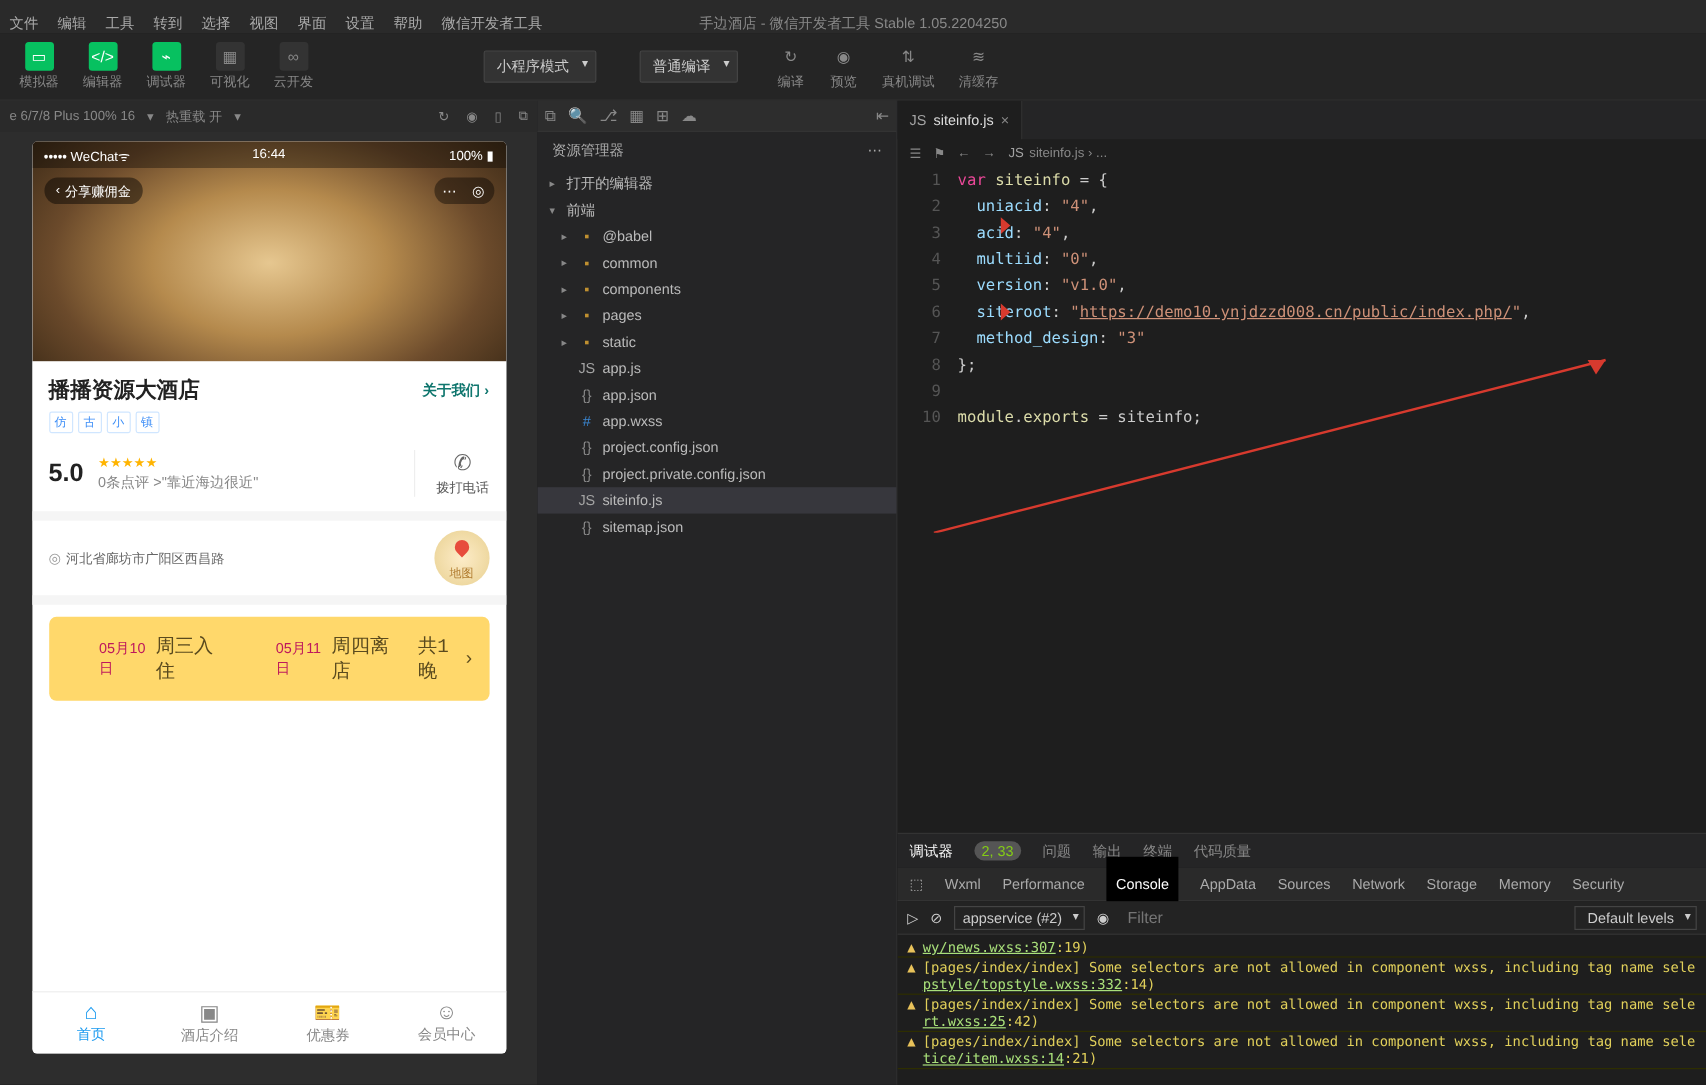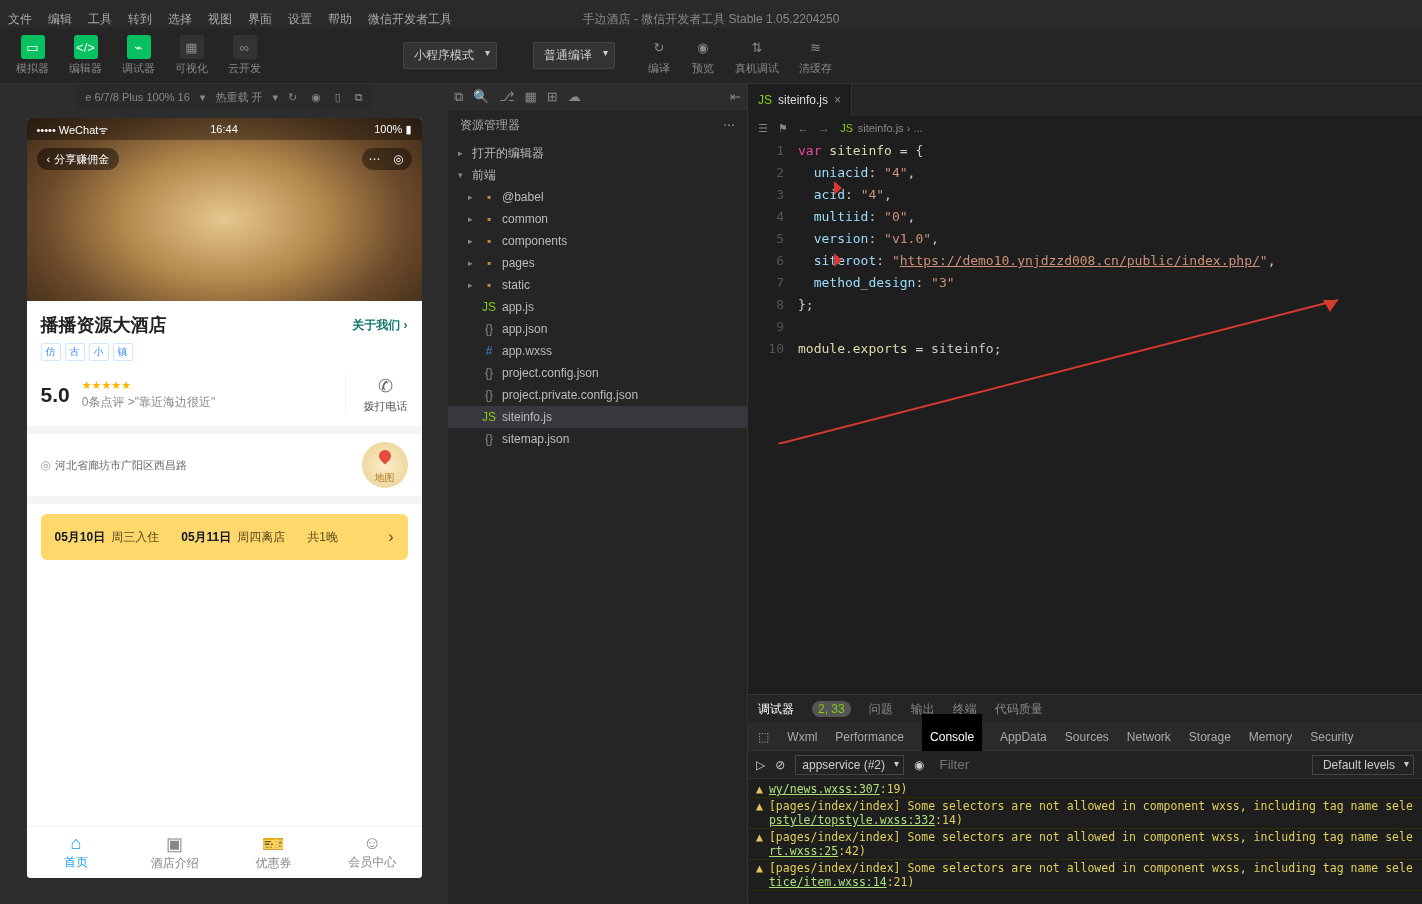--- a/index.html
+++ b/index.html
@@ -10,21 +10,21 @@
 .topbar .title { position: absolute; left: 50%; transform: translateX(-50%); color: #888; }
 .toolbar { background: #252525; height: 56px; display: flex; align-items: center; padding: 6px 10px; gap: 8px; border-bottom: 1px solid #333; }
 .tool-btn { display: flex; flex-direction: column; align-items: center; gap: 2px; padding: 4px 6px; color: #888; font-size: 11px; }
 .tool-btn .ico { width: 24px; height: 24px; background: #3a3a3a; border-radius: 3px; display: flex; align-items: center; justify-content: center; font-size: 13px; }
 .tool-btn.green .ico { background: #07c160; color: #fff; }
 .tool-btn.dark .ico { background: #333; }
 .dropdown { background: #333; border: 1px solid #444; padding: 4px 22px 4px 10px; border-radius: 2px; color: #ccc; position: relative; font-size: 12px; }
 .dropdown::after { content: "▾"; position: absolute; right: 6px; top: 4px; font-size: 10px; }
 .toolbar-spacer { flex: 1; }
 .row { display: flex; height: calc(100% - 84px); }
-.sim-panel { width: 448px; background: #2d2d2d; display: flex; flex-direction: column; align-items: center; }
+.sim-panel { width: 448px; background: #2d2d2d; display: flex; flex-direction: column; }
 .sim-bar { height: 26px; background: #2a2a2a; display: flex; align-items: center; padding: 0 8px; gap: 10px; color: #888; font-size: 11px; }
 .sim-bar .ricons { margin-left: auto; display: flex; gap: 14px; }
 .phone { margin: 8px auto; width: 395px; background: #fff; border-radius: 4px; overflow: hidden; display: flex; flex-direction: column; height: 760px; color: #333; }
 .statusbar { height: 22px; background: rgba(0,0,0,0.35); color: #fff; display: flex; align-items: center; padding: 0 10px; font-size: 11px; position: relative; z-index: 2; }
 .statusbar .sbt { position: absolute; left: 50%; transform: translateX(-50%); }
 .statusbar .sbr { margin-left: auto; }
 .hero { height: 205px; background: radial-gradient(ellipse at 50% 60%, #e6c790 0%, #b58a4d 35%, #6b4a2b 65%, #2d2010 100%); position: relative; margin-top: -22px; padding-top: 22px; }
 .hero-top { display: flex; justify-content: space-between; padding: 8px 10px; }
 .pill { background: rgba(0,0,0,0.45); color: #fff; border-radius: 14px; padding: 3px 10px; font-size: 11px; display: inline-flex; align-items: center; gap: 4px; }
 .capsule { background: rgba(0,0,0,0.4); border-radius: 16px; padding: 4px 6px; display: flex; gap: 10px; color: #fff; }
@@ -41,22 +41,22 @@
 .rtext { color: #888; font-size: 12px; margin-top: 2px; }
 .call { margin-left: auto; text-align: center; border-left: 1px solid #eee; padding-left: 18px; }
 .call .picon { font-size: 18px; color: #666; }
 .call .plbl { font-size: 11px; color: #555; margin-top: 2px; }
 .addr-card { background: #fff; padding: 14px; display: flex; align-items: center; border-bottom: 8px solid #f5f5f5; position: relative; height: 70px; }
 .addr { color: #666; font-size: 11px; }
 .mapic { position: absolute; right: 14px; width: 46px; height: 46px; border-radius: 50%; background: radial-gradient(circle,#fdecc8,#e8d090); display: flex; align-items: end; justify-content: center; }
 .mapic::before { content:""; position:absolute; top:8px; width:12px; height:12px; background:#e74c3c; border-radius:50% 50% 50% 0; transform:rotate(-45deg);}
 .mapic span { font-size:10px; color:#b07b2e; margin-bottom:3px;}
 .date-card { margin: 10px 14px; background: #ffd86b; border-radius: 6px; padding: 14px; display: flex; align-items: center; gap: 6px; color: #5a4a1e; }
-.dbold { font-weight: 700; color: #0f172a; }
-.dsub { font-size: 12px; }
+.dbold { font-weight: 400; color: #be185d; margin-left: 28px; }
+.dsub { font-size: 16px; font-family: Liberation Mono, monospace; }
 .dchev { margin-left: auto; font-size: 16px; }
 .rooms { display: flex; gap: 10px; padding: 0 14px; flex-direction: column; }
 .room { flex: 1; position: relative; height: 125px; border-radius: 4px; overflow:hidden; }
 .room.r1 { background: linear-gradient(140deg,#b89d7a,#8f7250 40%,#6c4f33); }
 .room.r2 { background: linear-gradient(140deg,#e8d9b5,#c9a870 50%,#9b6d3f); }
 .room .bed { position:absolute; bottom:0; left:0; right:0; height:45%; background: linear-gradient(#fff,#ede7dd); }
 .room .rbadge { position:absolute; top:0; right:0; background:#ff7a2e; color:#fff; font-size:10px; padding:2px 6px; }
 .tabbar { margin-top:auto; display:flex; border-top: 1px solid #eee; background:#fff; }
 .tabitem { flex:1; text-align:center; padding: 6px 0; font-size:12px; color:#888; }
 .tabitem.active { color:#1d9bf0; }
@@ -64,21 +64,21 @@
 .filepanel { width: 300px; background:#252526; border-right:1px solid #333; }
 .fp-head { height:26px; display:flex; align-items:center; padding:0 6px; gap:10px; background:#2d2d2d; border-bottom:1px solid #333;}
 .fp-head span { color:#888; font-size:13px; }
 .fp-title { height:30px; display:flex; align-items:center; justify-content:space-between; padding:0 12px; color:#aaa; font-size:12px; }
 .tree { padding: 2px 0; }
 .tnode { display:flex; align-items:center; height:22px; padding-left: 10px; color:#bbb; font-size:12px; gap:6px; }
 .tnode.d1 { padding-left: 20px; }
 .tnode .ch { width:8px; color:#888; font-size:9px; }
 .tnode.sel { background:#37373d; }
 .fi { width:14px; text-align:center; }
-.fi.fold { color:#c09030; } .fi.js { color:#84cc16; } .fi.json { color:#888; } .fi.css { color:#3b88d4; }
+.fi.fold { color:#c09030; } .fi.js { color:#a3a3a3; } .fi.json { color:#888; } .fi.css { color:#3b88d4; }
 .editor { flex:1; display:flex; flex-direction:column; background:#1e1e1e; position:relative; }
 .tabs { height:32px; display:flex; background:#252526; }
 .etab { display:flex; align-items:center; gap:6px; padding:0 10px; background:#1e1e1e; color:#ddd; font-size:12px; border-right:1px solid #333; }
 .etab .x { color:#888; }
 .crumb { height:24px; display:flex; align-items:center; gap:10px; padding:0 10px; color:#888; font-size:11px; }
 .crumb .bc { display:flex; gap:4px; align-items:center; }
 .code { flex:1; display:flex; font-family: Consolas,monospace; font-size:13px; line-height:22px; position:relative; }
 .gutter { width:50px; text-align:right; color:#555; padding-right:14px; }
 .lines { flex:1; position:relative; }
 .kw { color:#ec4899; } .str { color:#ce9178; } .prop { color:#9cdcfe; } .url { color:#ce9178; text-decoration:underline; } .var { color:#dcdcaa;margin-top:48px; }

